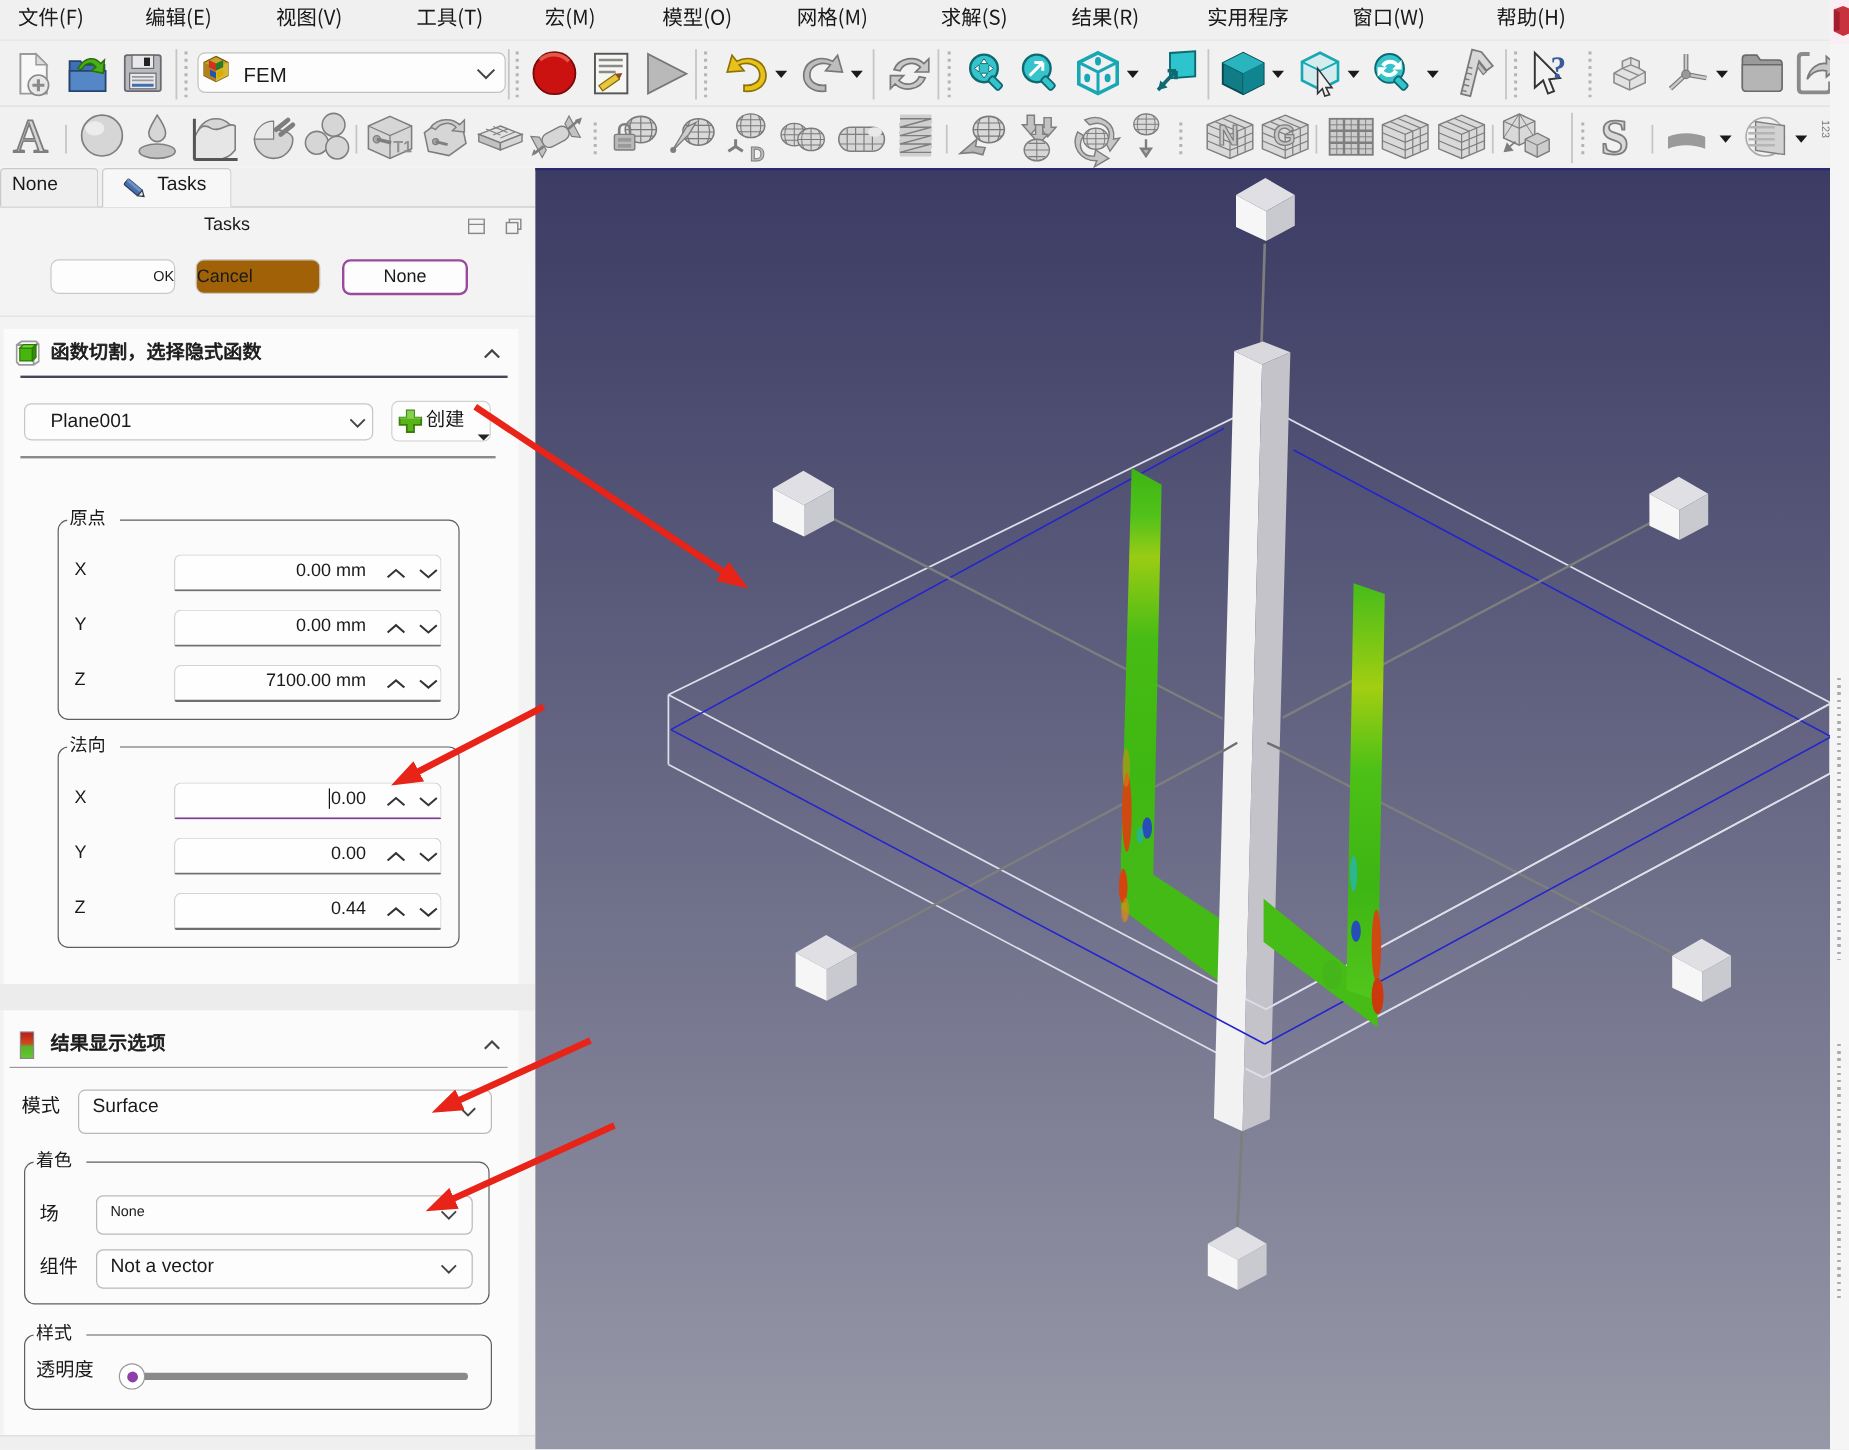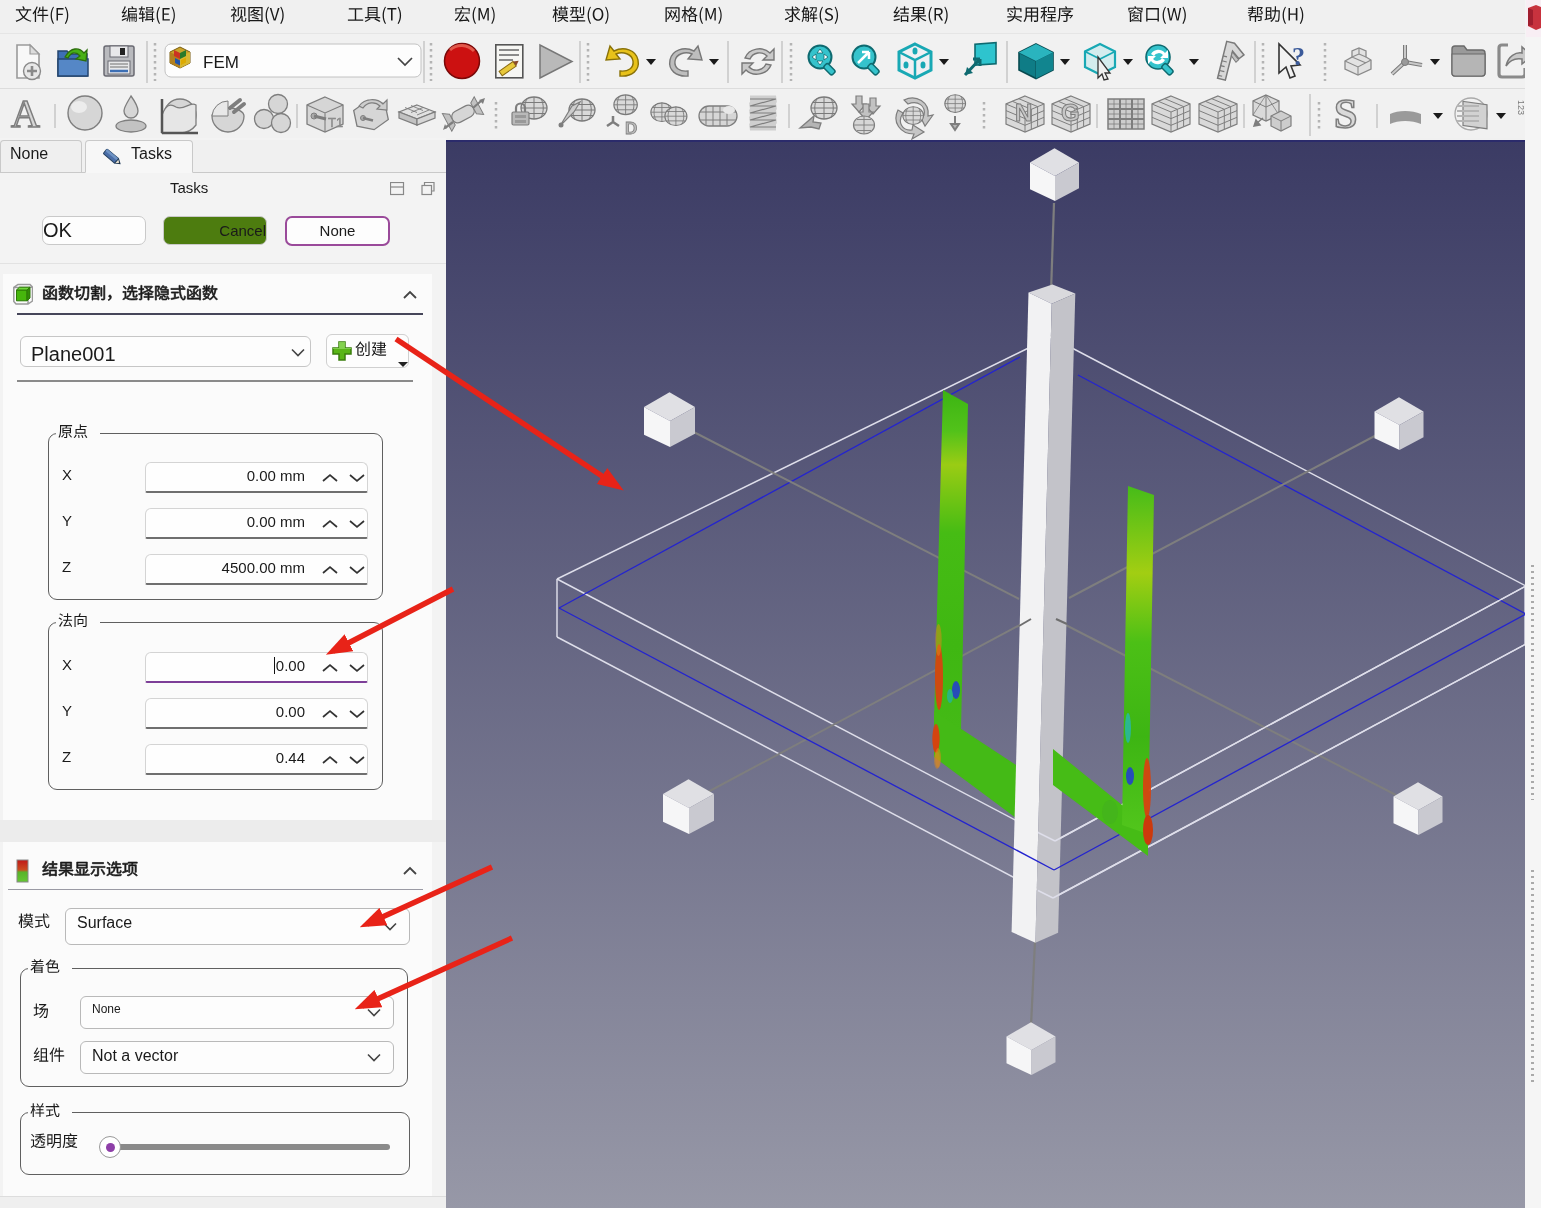--- a/index.html
+++ b/index.html
@@ -391,40 +391,40 @@
       </g>
     </svg>
 <div class="lat" style="left:131px;top:145px;font-size:16px">Tasks</div>
 <div class="lat" style="left:170px;top:179px;font-size:15px">Tasks</div>
 <svg class="abs" style="left:390px;top:182px" width="45" height="14" viewBox="0 0 45 14">
 <rect x="0.5" y="0.5" width="13" height="12" fill="none" stroke="#888" stroke-width="1.2"></rect>
       <line x1="0.5" y1="5" x2="13.5" y2="5" stroke="#888" stroke-width="1.2"></line>
 <rect x="32" y="3.5" width="9.5" height="9" fill="none" stroke="#888" stroke-width="1.2"></rect>
       <path d="M34.5 3.5 V0.5 H44 V9 H41.5" fill="none" stroke="#888" stroke-width="1.2"></path>
     </svg>
-<div class="abs" style="left:42px;top:216px;width:104px;height:29px;background:#fdfdfd;border:1px solid #c9c9c9;border-radius:7px;text-align:left;line-height:27px;font-size:20px;color:#1a1a1a">OK</div>
-<div class="abs" style="left:163px;top:216px;width:104px;height:29px;background:#4d7c0f;border:1px solid #c9c9c9;border-radius:7px;text-align:right;line-height:27px;font-size:15px;color:#1a1a1a">Cancel</div>
+<div class="abs" style="left:42px;top:216px;width:104px;height:29px;background:#fdfdfd;border:1px solid #c9c9c9;border-radius:7px;text-align:right;line-height:27px;font-size:12px;color:#1a1a1a">OK</div>
+<div class="abs" style="left:163px;top:216px;width:104px;height:29px;background:#a16207;border:1px solid #c9c9c9;border-radius:7px;text-align:left;line-height:27px;font-size:15px;color:#1a1a1a">Cancel</div>
 <div class="abs" style="left:285px;top:216px;width:105px;height:30px;background:#fdfdfd;border:2px solid #9a4a9a;border-radius:7px;text-align:center;line-height:26px;font-size:15px;color:#1a1a1a">None</div>
 <div class="abs" style="left:0px;top:263px;width:446px;height:1px;background:#e2e2e2"></div>
 <div class="abs" style="left:3px;top:274px;width:429px;height:546px;background:#fbfbfb"></div>
 <svg class="abs" style="left:13px;top:283px" width="20" height="22" viewBox="0 0 20 22">
 <path d="M5 1.5 H17 L19.5 4 V18 L15 21 H3 L0.8 18.5 V4.5 Z M0.8 4.5 H15 M15 21 V4.5 M15 4.5 L19.5 4" fill="none" stroke="#9a9a9a" stroke-width="1.5"></path>
 <path d="M3.5 7 L14 7 L14 17.8 L3.5 17.8 Z" fill="#46b60c" stroke="#2c7a06" stroke-width="1"></path>
 <path d="M3.5 7 L6.5 4.2 L17 4.2 L14 7 Z" fill="#71d73d" stroke="#2c7a06" stroke-width="1"></path>
 <path d="M14 7 L17 4.2 L17 15 L14 17.8 Z" fill="#328c08" stroke="#2c7a06" stroke-width="1"></path>
     </svg>
 <div style="position:absolute;left:42.0px;top:285.0px;line-height:0"><svg width="177.0" height="17.9" viewBox="0 -13.8 177.0 17.9" style="overflow:visible">
         <path d="M3.3 -8.6C4.1 -7.9 5.1 -6.8 5.5 -6.1L6.3 -6.9C5.9 -7.5 5.0 -8.5 4.1 -9.2ZM1.4 -9.9V0.4H13.4V1.3H14.6V-9.9H13.4V-0.7H2.6V-9.9ZM7.4 -9.7V-6.4C5.8 -5.3 4.1 -4.2 3.0 -3.6L3.6 -2.6C4.7 -3.3 6.1 -4.3 7.4 -5.3V-2.7C7.4 -2.5 7.4 -2.5 7.2 -2.5C6.9 -2.4 6.2 -2.4 5.4 -2.5C5.6 -2.2 5.8 -1.7 5.8 -1.4C6.9 -1.4 7.6 -1.4 8.0 -1.6C8.5 -1.8 8.6 -2.1 8.6 -2.7V-5.8C9.9 -4.6 11.3 -3.3 12.1 -2.4L12.8 -3.2C12.2 -3.9 11.2 -4.9 10.1 -5.8C10.9 -6.7 11.9 -7.8 12.7 -8.8L11.7 -9.3C11.2 -8.5 10.2 -7.3 9.4 -6.4L8.6 -7.0V-9.2C10.1 -10.0 11.8 -11.1 12.9 -12.2L12.1 -12.8L11.8 -12.8H2.9V-11.6H10.6C9.6 -10.9 8.5 -10.2 7.4 -9.7Z M23.1 -13.1C22.8 -12.5 22.3 -11.6 21.9 -11.0L22.7 -10.6C23.1 -11.2 23.6 -12.0 24.1 -12.7ZM17.4 -12.7C17.8 -12.0 18.3 -11.1 18.4 -10.6L19.3 -11.0C19.2 -11.6 18.7 -12.4 18.3 -13.0ZM22.6 -4.2C22.2 -3.3 21.7 -2.6 21.1 -2.0C20.5 -2.3 19.8 -2.6 19.2 -2.9C19.5 -3.3 19.7 -3.7 20.0 -4.2ZM17.8 -2.4C18.5 -2.1 19.4 -1.7 20.2 -1.3C19.2 -0.6 18.0 -0.1 16.7 0.2C16.9 0.4 17.1 0.9 17.2 1.2C18.7 0.8 20.1 0.1 21.2 -0.8C21.7 -0.5 22.2 -0.2 22.6 0.1L23.4 -0.7C23.0 -0.9 22.5 -1.2 22.0 -1.5C22.8 -2.4 23.5 -3.6 23.9 -4.9L23.3 -5.2L23.1 -5.2H20.4L20.8 -6.0L19.7 -6.2C19.6 -5.9 19.5 -5.5 19.3 -5.2H17.1V-4.2H18.8C18.5 -3.5 18.1 -2.9 17.8 -2.4ZM20.1 -13.5V-10.5H16.8V-9.5H19.7C19.0 -8.4 17.7 -7.4 16.6 -7.0C16.9 -6.7 17.1 -6.3 17.3 -6.0C18.3 -6.6 19.3 -7.5 20.1 -8.4V-6.5H21.2V-8.6C22.0 -8.1 23.0 -7.3 23.4 -7.0L24.0 -7.8C23.7 -8.1 22.3 -9.0 21.5 -9.5H24.5V-10.5H21.2V-13.5ZM26.1 -13.3C25.7 -10.5 24.9 -7.8 23.7 -6.1C24.0 -6.0 24.4 -5.6 24.6 -5.4C25.0 -6.0 25.4 -6.7 25.7 -7.5C26.0 -5.9 26.5 -4.4 27.1 -3.2C26.2 -1.7 25.0 -0.5 23.2 0.4C23.4 0.6 23.8 1.1 23.9 1.3C25.5 0.4 26.8 -0.7 27.7 -2.1C28.5 -0.7 29.5 0.4 30.7 1.1C30.9 0.8 31.3 0.4 31.6 0.2C30.2 -0.5 29.2 -1.7 28.3 -3.2C29.2 -4.8 29.7 -6.8 30.1 -9.2H31.2V-10.3H26.6C26.8 -11.2 27.0 -12.2 27.2 -13.1ZM28.9 -9.2C28.7 -7.4 28.3 -5.8 27.7 -4.4C27.1 -5.9 26.7 -7.5 26.4 -9.2Z M38.7 -12.0V-10.9H41.3C41.2 -6.3 40.9 -1.9 37.0 0.3C37.3 0.5 37.7 1.0 37.9 1.3C42.0 -1.2 42.4 -5.9 42.5 -10.9H45.8C45.6 -3.6 45.4 -1.0 44.8 -0.4C44.7 -0.1 44.5 -0.1 44.2 -0.1C43.9 -0.1 43.0 -0.1 42.1 -0.2C42.3 0.2 42.4 0.7 42.4 1.1C43.3 1.1 44.2 1.1 44.7 1.1C45.3 1.0 45.6 0.8 46.0 0.4C46.6 -0.5 46.8 -3.2 47.0 -11.4C47.0 -11.5 47.0 -12.0 47.0 -12.0ZM34.4 -1.1C34.7 -1.4 35.2 -1.7 39.1 -3.4C39.0 -3.6 38.9 -4.1 38.8 -4.4L35.7 -3.1V-8.0L38.9 -8.7L38.7 -9.7L35.7 -9.1V-12.8H34.5V-8.8L32.4 -8.4L32.6 -7.3L34.5 -7.7V-3.3C34.5 -2.7 34.1 -2.3 33.8 -2.2C34.0 -1.9 34.3 -1.4 34.4 -1.1Z M58.8 -11.2V-2.6H59.9V-11.2ZM61.7 -13.3V-0.2C61.7 0.0 61.6 0.1 61.3 0.1C61.1 0.1 60.2 0.1 59.3 0.1C59.4 0.4 59.6 0.9 59.6 1.2C60.9 1.3 61.7 1.2 62.2 1.0C62.6 0.8 62.8 0.5 62.8 -0.3V-13.3ZM50.0 -3.5V1.3H51.0V0.4H55.7V1.2H56.8V-3.5H54.0V-4.8H57.6V-5.7H54.0V-6.8H56.4V-7.7H54.0V-8.7H56.8V-9.5H57.7V-11.9H54.2C54.1 -12.4 53.8 -13.0 53.5 -13.5L52.4 -13.2C52.6 -12.8 52.8 -12.4 52.9 -11.9H49.1V-9.4H49.9V-8.7H52.9V-7.7H50.3V-6.8H52.9V-5.7H49.1V-4.8H52.9V-3.5ZM52.9 -10.5V-9.6H50.1V-11.0H56.6V-9.6H54.0V-10.5ZM51.0 -0.5V-2.5H55.7V-0.5Z M66.5 1.7C68.2 1.1 69.3 -0.2 69.3 -1.9C69.3 -3.0 68.8 -3.8 67.9 -3.8C67.3 -3.8 66.7 -3.4 66.7 -2.6C66.7 -1.9 67.2 -1.5 67.9 -1.5L68.2 -1.5C68.1 -0.4 67.4 0.4 66.2 0.9Z M81.0 -12.2C81.9 -11.5 83.0 -10.3 83.5 -9.6L84.4 -10.3C83.9 -11.1 82.8 -12.2 81.9 -12.9ZM87.1 -13.0C86.8 -11.5 86.1 -10.1 85.2 -9.2C85.5 -9.0 86.0 -8.7 86.2 -8.5C86.6 -9.0 87.0 -9.6 87.3 -10.2H89.6V-7.8H85.1V-6.8H88.0C87.7 -4.7 87.1 -3.2 84.7 -2.3C84.9 -2.1 85.3 -1.6 85.4 -1.3C88.1 -2.4 88.9 -4.2 89.2 -6.8H90.9V-3.1C90.9 -1.8 91.1 -1.5 92.3 -1.5C92.6 -1.5 93.7 -1.5 93.9 -1.5C94.9 -1.5 95.2 -2.0 95.3 -4.0C95.0 -4.1 94.5 -4.3 94.3 -4.5C94.2 -2.8 94.2 -2.6 93.8 -2.6C93.6 -2.6 92.7 -2.6 92.5 -2.6C92.1 -2.6 92.0 -2.7 92.0 -3.1V-6.8H95.2V-7.8H90.8V-10.2H94.5V-11.2H90.8V-13.4H89.6V-11.2H87.8C88.0 -11.7 88.1 -12.2 88.3 -12.7ZM84.0 -7.3H80.9V-6.2H82.9V-1.3C82.2 -1.0 81.4 -0.4 80.7 0.2L81.5 1.3C82.4 0.3 83.3 -0.5 83.9 -0.5C84.2 -0.5 84.7 -0.1 85.4 0.3C86.4 0.9 87.7 1.1 89.6 1.1C91.2 1.1 93.9 1.0 95.1 0.9C95.1 0.6 95.3 -0.0 95.5 -0.3C93.9 -0.2 91.4 -0.0 89.6 -0.0C87.9 -0.0 86.6 -0.1 85.6 -0.7C84.8 -1.2 84.4 -1.6 84.0 -1.6Z M98.8 -13.4V-10.2H96.7V-9.1H98.8V-5.7C98.0 -5.4 97.2 -5.2 96.6 -5.0L96.9 -3.9L98.8 -4.5V-0.2C98.8 0.0 98.8 0.1 98.6 0.1C98.4 0.1 97.7 0.1 97.1 0.1C97.2 0.4 97.4 0.9 97.4 1.2C98.4 1.2 99.1 1.2 99.5 1.0C99.9 0.8 100.0 0.5 100.0 -0.2V-4.9L101.9 -5.5L101.7 -6.6L100.0 -6.1V-9.1H101.9V-10.2H100.0V-13.4ZM108.9 -11.5C108.3 -10.7 107.5 -9.9 106.6 -9.3C105.8 -9.9 105.1 -10.7 104.5 -11.5ZM102.3 -12.6V-11.5H103.4C104.0 -10.4 104.7 -9.5 105.7 -8.7C104.4 -8.0 103.0 -7.4 101.6 -7.1C101.9 -6.8 102.2 -6.4 102.3 -6.1C103.7 -6.5 105.2 -7.2 106.6 -8.0C107.8 -7.1 109.3 -6.5 110.8 -6.1C111.0 -6.4 111.3 -6.8 111.6 -7.1C110.1 -7.4 108.7 -7.9 107.5 -8.7C108.8 -9.6 109.9 -10.8 110.5 -12.2L109.8 -12.6L109.6 -12.6ZM105.9 -6.6V-5.2H102.7V-4.1H105.9V-2.4H101.9V-1.4H105.9V1.3H107.1V-1.4H111.3V-2.4H107.1V-4.1H110.2V-5.2H107.1V-6.6Z M119.6 -2.7V-0.3C119.6 0.8 120.0 1.1 121.4 1.1C121.7 1.1 123.4 1.1 123.7 1.1C124.8 1.1 125.1 0.8 125.3 -0.9C124.9 -0.9 124.5 -1.1 124.3 -1.3C124.2 -0.0 124.1 0.1 123.6 0.1C123.2 0.1 121.7 0.1 121.5 0.1C120.8 0.1 120.7 0.0 120.7 -0.3V-2.7ZM118.2 -2.7C118.0 -1.8 117.5 -0.5 117.0 0.2L117.9 0.8C118.4 -0.0 118.9 -1.4 119.2 -2.3ZM120.7 -3.4C121.5 -2.7 122.7 -1.8 123.2 -1.2L124.0 -2.0C123.4 -2.5 122.3 -3.4 121.4 -4.0ZM124.6 -2.6C125.3 -1.6 126.1 -0.2 126.4 0.7L127.4 0.2C127.0 -0.7 126.3 -2.0 125.6 -2.9ZM120.7 -13.3C120.1 -12.2 119.1 -10.9 117.7 -9.8C118.0 -9.7 118.3 -9.4 118.5 -9.1L118.6 -9.2V-8.6H125.3V-7.3H118.9V-6.4H125.3V-4.9H118.5V-4.0H126.4V-9.5H123.6C124.2 -10.2 124.8 -11.0 125.2 -11.7L124.5 -12.2L124.3 -12.1H121.2C121.4 -12.5 121.6 -12.8 121.8 -13.1ZM119.0 -9.5C119.6 -10.1 120.1 -10.6 120.5 -11.2H123.6C123.3 -10.6 122.8 -10.0 122.4 -9.5ZM113.3 -12.8V1.3H114.4V-11.7H116.5C116.2 -10.6 115.7 -9.1 115.2 -8.0C116.4 -6.7 116.7 -5.6 116.7 -4.8C116.7 -4.3 116.6 -3.8 116.4 -3.7C116.2 -3.6 116.0 -3.5 115.8 -3.5C115.6 -3.5 115.3 -3.5 114.9 -3.5C115.1 -3.2 115.2 -2.8 115.2 -2.5C115.6 -2.5 116.0 -2.5 116.3 -2.5C116.6 -2.5 116.9 -2.6 117.1 -2.8C117.6 -3.1 117.8 -3.8 117.8 -4.6C117.8 -5.6 117.5 -6.8 116.3 -8.1C116.8 -9.4 117.5 -11.0 117.9 -12.3L117.1 -12.8L116.9 -12.8Z M139.3 -12.7C140.2 -12.1 141.2 -11.2 141.6 -10.6L142.5 -11.4C142.0 -12.0 141.0 -12.8 140.2 -13.3ZM137.0 -13.4C137.0 -12.4 137.1 -11.4 137.1 -10.4H128.9V-9.3H137.2C137.6 -3.3 139.0 1.3 141.6 1.3C142.8 1.3 143.3 0.5 143.5 -2.3C143.1 -2.4 142.7 -2.7 142.4 -3.0C142.3 -0.8 142.1 0.1 141.7 0.1C140.1 0.1 138.8 -3.9 138.4 -9.3H143.2V-10.4H138.4C138.3 -11.4 138.3 -12.4 138.3 -13.4ZM128.9 -0.4 129.3 0.8C131.4 0.4 134.3 -0.3 137.0 -1.0L136.9 -2.0L133.5 -1.3V-5.7H136.5V-6.9H129.4V-5.7H132.3V-1.1Z M147.3 -8.6C148.1 -7.9 149.1 -6.8 149.5 -6.1L150.3 -6.9C149.9 -7.5 149.0 -8.5 148.1 -9.2ZM145.4 -9.9V0.4H157.4V1.3H158.6V-9.9H157.4V-0.7H146.6V-9.9ZM151.4 -9.7V-6.4C149.8 -5.3 148.1 -4.2 147.0 -3.6L147.6 -2.6C148.7 -3.3 150.1 -4.3 151.4 -5.3V-2.7C151.4 -2.5 151.4 -2.5 151.2 -2.5C150.9 -2.4 150.2 -2.4 149.4 -2.5C149.6 -2.2 149.8 -1.7 149.8 -1.4C150.9 -1.4 151.6 -1.4 152.0 -1.6C152.5 -1.8 152.6 -2.1 152.6 -2.7V-5.8C153.9 -4.6 155.3 -3.3 156.1 -2.4L156.8 -3.2C156.2 -3.9 155.2 -4.9 154.1 -5.8C154.9 -6.7 155.9 -7.8 156.7 -8.8L155.7 -9.3C155.2 -8.5 154.2 -7.3 153.4 -6.4L152.6 -7.0V-9.2C154.1 -10.0 155.8 -11.1 156.9 -12.2L156.1 -12.8L155.8 -12.8H146.9V-11.6H154.6C153.6 -10.9 152.5 -10.2 151.4 -9.7Z M167.1 -13.1C166.8 -12.5 166.3 -11.6 165.9 -11.0L166.7 -10.6C167.1 -11.2 167.6 -12.0 168.1 -12.7ZM161.4 -12.7C161.8 -12.0 162.3 -11.1 162.4 -10.6L163.3 -11.0C163.2 -11.6 162.7 -12.4 162.3 -13.0ZM166.6 -4.2C166.2 -3.3 165.7 -2.6 165.1 -2.0C164.5 -2.3 163.8 -2.6 163.2 -2.9C163.5 -3.3 163.7 -3.7 164.0 -4.2ZM161.8 -2.4C162.5 -2.1 163.4 -1.7 164.2 -1.3C163.2 -0.6 162.0 -0.1 160.7 0.2C160.9 0.4 161.1 0.9 161.2 1.2C162.7 0.8 164.1 0.1 165.2 -0.8C165.7 -0.5 166.2 -0.2 166.6 0.1L167.4 -0.7C167.0 -0.9 166.5 -1.2 166.0 -1.5C166.8 -2.4 167.5 -3.6 167.9 -4.9L167.3 -5.2L167.1 -5.2H164.4L164.8 -6.0L163.7 -6.2C163.6 -5.9 163.5 -5.5 163.3 -5.2H161.1V-4.2H162.8C162.5 -3.5 162.1 -2.9 161.8 -2.4ZM164.1 -13.5V-10.5H160.8V-9.5H163.7C163.0 -8.4 161.7 -7.4 160.6 -7.0C160.9 -6.7 161.1 -6.3 161.3 -6.0C162.3 -6.6 163.3 -7.5 164.1 -8.4V-6.5H165.2V-8.6C166.0 -8.1 167.0 -7.3 167.4 -7.0L168.0 -7.8C167.7 -8.1 166.3 -9.0 165.5 -9.5H168.5V-10.5H165.2V-13.5ZM170.1 -13.3C169.7 -10.5 168.9 -7.8 167.7 -6.1C168.0 -6.0 168.4 -5.6 168.6 -5.4C169.0 -6.0 169.4 -6.7 169.7 -7.5C170.0 -5.9 170.5 -4.4 171.1 -3.2C170.2 -1.7 169.0 -0.5 167.2 0.4C167.4 0.6 167.8 1.1 167.9 1.3C169.5 0.4 170.8 -0.7 171.7 -2.1C172.5 -0.7 173.5 0.4 174.7 1.1C174.9 0.8 175.3 0.4 175.6 0.2C174.2 -0.5 173.2 -1.7 172.3 -3.2C173.2 -4.8 173.7 -6.8 174.1 -9.2H175.2V-10.3H170.6C170.8 -11.2 171.0 -12.2 171.2 -13.1ZM172.9 -9.2C172.7 -7.4 172.3 -5.8 171.7 -4.4C171.1 -5.9 170.7 -7.5 170.4 -9.2Z" fill="#1a1a1a" stroke="#1a1a1a" stroke-width="0.72"></path>
       </svg></div>
 <svg class="abs" style="left:403px;top:290px" width="14" height="10">
       <path d="M1 8 L7 2 L13 8" fill="none" stroke="#444" stroke-width="1.8"></path>
     </svg>
 <div class="abs" style="left:17px;top:313px;width:406px;height:1.5px;background:#46465a"></div>
 <div class="abs" style="left:20px;top:336px;width:291px;height:31px;background:#fdfdfd;border:1px solid #c6c6c6;border-radius:6px"></div>
-<div class="lat" style="left:31px;top:343px;font-size:20px">Plane001</div>
+<div class="lat" style="left:42px;top:343px;font-size:16px">Plane001</div>
 <svg class="abs" style="left:291px;top:348px" width="14" height="9">
       <path d="M1 1.5 L7 7.5 L13 1.5" fill="none" stroke="#444" stroke-width="1.6"></path>
     </svg>
 <div class="abs" style="left:326px;top:334px;width:83px;height:34px;background:#fdfdfd;border:1px solid #d0d0d0;border-radius:6px"></div>
 <svg class="abs" style="left:331px;top:340px" width="22" height="22" viewBox="0 0 22 22">
 <path d="M8 2 H14 V8 H20 V14 H14 V20 H8 V14 H2 V8 H8 Z" fill="#59b517" stroke="#3a7d0c" stroke-width="1.5"></path>
 <path d="M8 2 H14 V8 H20 V9 H2 V8 H8 Z" fill="#8ed95e" stroke="none" opacity="0.8"></path>
     </svg>
 <div style="position:absolute;left:355.0px;top:341.0px;line-height:0"><svg width="33.0" height="17.9" viewBox="0 -13.8 33.0 17.9" style="overflow:visible">
         <path d="M13.4 -13.2V-0.3C13.4 -0.0 13.3 0.1 13.0 0.1C12.7 0.1 11.7 0.1 10.5 0.1C10.7 0.4 10.9 0.9 11.0 1.2C12.5 1.2 13.3 1.2 13.9 1.0C14.4 0.8 14.6 0.5 14.6 -0.3V-13.2ZM10.3 -11.6V-2.7H11.4V-11.6ZM2.3 -7.6V-0.7C2.3 0.7 2.8 1.0 4.3 1.0C4.6 1.0 6.9 1.0 7.3 1.0C8.7 1.0 9.1 0.4 9.2 -1.8C8.9 -1.9 8.4 -2.0 8.1 -2.3C8.1 -0.4 8.0 0.0 7.2 0.0C6.7 0.0 4.8 0.0 4.4 0.0C3.6 0.0 3.5 -0.1 3.5 -0.7V-6.5H6.9C6.8 -4.6 6.6 -3.8 6.4 -3.6C6.3 -3.4 6.2 -3.4 6.0 -3.4C5.8 -3.4 5.2 -3.4 4.6 -3.5C4.8 -3.2 4.9 -2.8 4.9 -2.4C5.6 -2.4 6.2 -2.4 6.5 -2.4C6.9 -2.5 7.2 -2.6 7.4 -2.8C7.8 -3.2 8.0 -4.3 8.1 -7.1C8.1 -7.3 8.1 -7.6 8.1 -7.6ZM5.0 -13.4C4.2 -11.3 2.5 -9.1 0.4 -7.7C0.7 -7.5 1.1 -7.1 1.3 -6.8C2.9 -8.1 4.3 -9.7 5.3 -11.4C6.5 -10.0 7.9 -8.4 8.6 -7.3L9.5 -8.1C8.8 -9.2 7.1 -11.0 5.8 -12.4L6.1 -13.1Z M22.3 -12.1V-11.1H25.3V-9.9H21.3V-9.0H25.3V-7.7H22.2V-6.8H25.3V-5.5H22.1V-4.6H25.3V-3.3H21.4V-2.4H25.3V-0.8H26.4V-2.4H31.0V-3.3H26.4V-4.6H30.4V-5.5H26.4V-6.8H30.0V-9.0H31.1V-9.9H30.0V-12.1H26.4V-13.4H25.3V-12.1ZM26.4 -9.0H28.9V-7.7H26.4ZM26.4 -9.9V-11.1H28.9V-9.9ZM17.6 -6.3C17.6 -6.5 17.9 -6.7 18.2 -6.8H20.1C19.9 -5.4 19.6 -4.1 19.2 -3.1C18.8 -3.7 18.4 -4.5 18.1 -5.5L17.2 -5.2C17.6 -3.9 18.1 -2.8 18.7 -2.0C18.1 -1.0 17.4 -0.1 16.6 0.5C16.8 0.6 17.3 1.1 17.5 1.3C18.2 0.7 18.9 -0.1 19.5 -1.1C21.2 0.5 23.5 0.9 26.4 0.9H30.9C31.0 0.6 31.2 0.0 31.4 -0.2C30.6 -0.2 27.1 -0.2 26.5 -0.2C23.8 -0.2 21.6 -0.6 20.0 -2.1C20.6 -3.6 21.1 -5.5 21.3 -7.7L20.7 -7.9L20.4 -7.9H19.1C19.9 -9.1 20.7 -10.6 21.4 -12.1L20.6 -12.6L20.3 -12.4H17.0V-11.4H19.8C19.2 -10.0 18.4 -8.6 18.1 -8.2C17.7 -7.7 17.3 -7.3 17.1 -7.3C17.2 -7.0 17.5 -6.5 17.6 -6.3Z" fill="#1a1a1a"></path>
@@ -447,21 +447,21 @@
     </svg>
 <div class="lat" style="left:62px;top:512px;font-size:15px">Y</div>
     <div class="abs" style="left:145px;top:508px;width:223px;height:31px;background:#fefefe;border:1px solid #d4d4d4;border-bottom:2px solid #6f6f6f;border-radius:6px 6px 2px 2px"></div>
     <div class="lat" style="left:145px;top:513px;width:160px;font-size:15px;text-align:right">0.00 mm</div>
     <svg class="abs" style="left:322px;top:519px" width="48" height="10">
       <path d="M1 8 L8 2 L15 8" fill="none" stroke="#333" stroke-width="1.7"></path>
       <path d="M28 2 L35 8 L42 2" fill="none" stroke="#333" stroke-width="1.7"></path>
     </svg>
 <div class="lat" style="left:62px;top:558px;font-size:15px">Z</div>
     <div class="abs" style="left:145px;top:554px;width:223px;height:31px;background:#fefefe;border:1px solid #d4d4d4;border-bottom:2px solid #6f6f6f;border-radius:6px 6px 2px 2px"></div>
-    <div class="lat" style="left:145px;top:559px;width:160px;font-size:15px;text-align:right">4500.00 mm</div>
+    <div class="lat" style="left:145px;top:559px;width:160px;font-size:15px;text-align:right">7100.00 mm</div>
     <svg class="abs" style="left:322px;top:565px" width="48" height="10">
       <path d="M1 8 L8 2 L15 8" fill="none" stroke="#333" stroke-width="1.7"></path>
       <path d="M28 2 L35 8 L42 2" fill="none" stroke="#333" stroke-width="1.7"></path>
     </svg>
 <div class="abs" style="left:48px;top:622px;width:335px;height:168px;border:1.4px solid #5f5f5f;border-radius:9px"></div>
     <div class="abs" style="left:56px;top:613px;width:44px;height:18px;background:#fbfbfb"></div>
 <div style="position:absolute;left:58.0px;top:613.0px;line-height:0"><svg width="31.0" height="16.8" viewBox="0 -12.9 31.0 16.8" style="overflow:visible">
         <path d="M1.4 -11.6C2.4 -11.2 3.7 -10.5 4.3 -9.9L4.9 -10.9C4.3 -11.4 3.0 -12.0 2.1 -12.4ZM0.6 -7.5C1.6 -7.1 2.8 -6.4 3.4 -5.9L4.0 -6.9C3.4 -7.3 2.2 -8.0 1.2 -8.4ZM1.1 0.2 2.1 1.0C3.0 -0.4 4.0 -2.3 4.8 -3.9L4.0 -4.6C3.1 -2.9 1.9 -0.9 1.1 0.2ZM5.8 0.7C6.2 0.5 6.8 0.4 12.4 -0.3C12.7 0.2 13.0 0.8 13.1 1.2L14.1 0.7C13.7 -0.5 12.5 -2.3 11.5 -3.6L10.6 -3.2C11.0 -2.6 11.5 -1.9 11.9 -1.2L7.1 -0.7C8.1 -2.0 9.0 -3.6 9.8 -5.2H14.1V-6.2H10.1V-9.0H13.4V-10.0H10.1V-12.6H9.0V-10.0H5.7V-9.0H9.0V-6.2H5.1V-5.2H8.4C7.7 -3.5 6.7 -1.9 6.4 -1.4C6.0 -0.9 5.7 -0.5 5.4 -0.4C5.5 -0.1 5.7 0.4 5.8 0.7Z M21.6 -12.6C21.4 -11.9 21.0 -10.8 20.6 -10.0H16.5V1.2H17.6V-8.9H27.5V-0.3C27.5 -0.0 27.4 0.1 27.1 0.1C26.8 0.1 25.7 0.1 24.7 0.0C24.8 0.4 25.0 0.9 25.0 1.2C26.4 1.2 27.4 1.2 27.9 1.0C28.4 0.8 28.6 0.4 28.6 -0.3V-10.0H21.9C22.2 -10.7 22.6 -11.6 23.0 -12.4ZM20.6 -5.9H24.4V-3.0H20.6ZM19.6 -6.9V-0.9H20.6V-1.9H25.4V-6.9Z" fill="#1a1a1a"></path>
       </svg></div>
 <div class="lat" style="left:62px;top:656px;font-size:15px">X</div>

